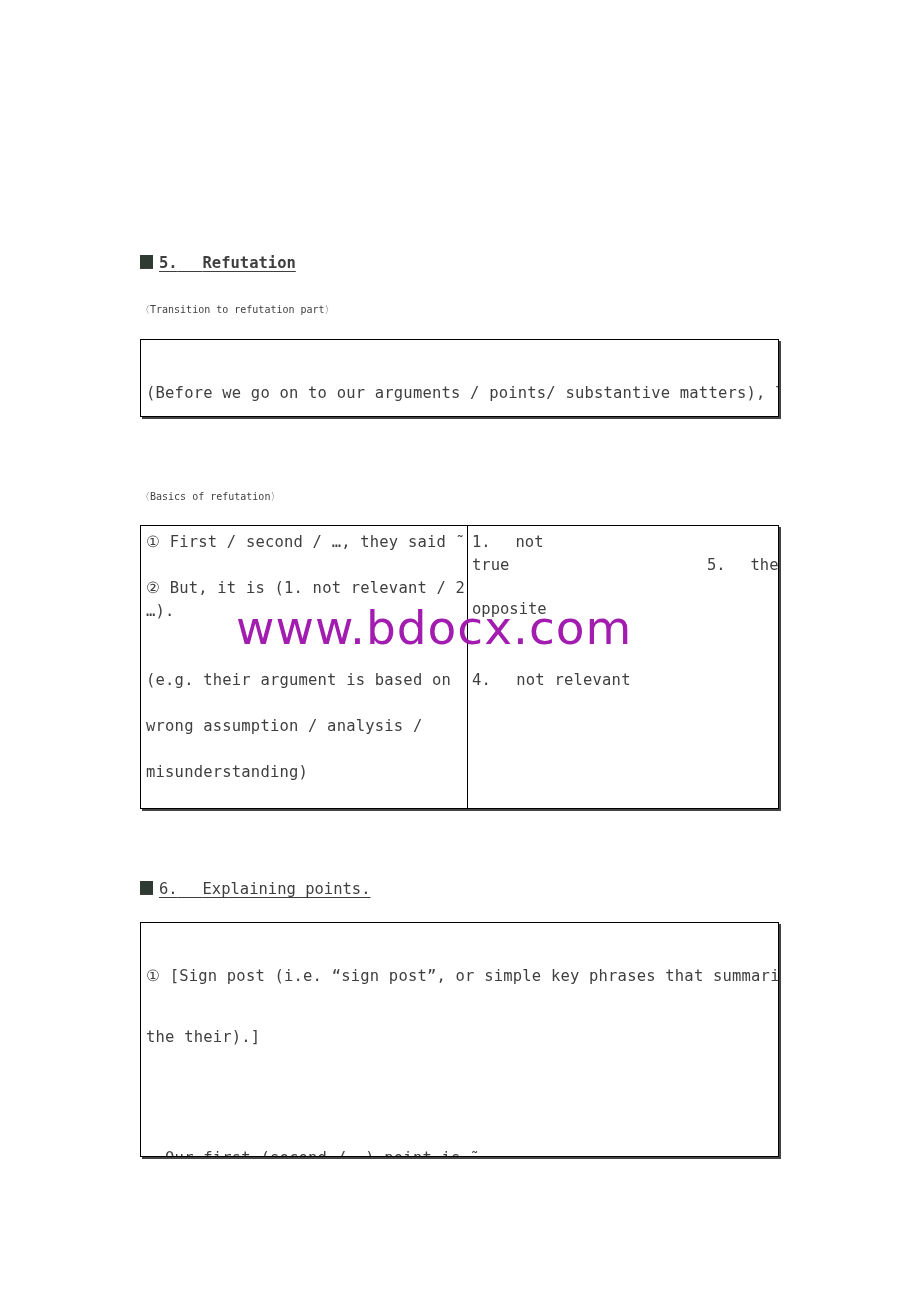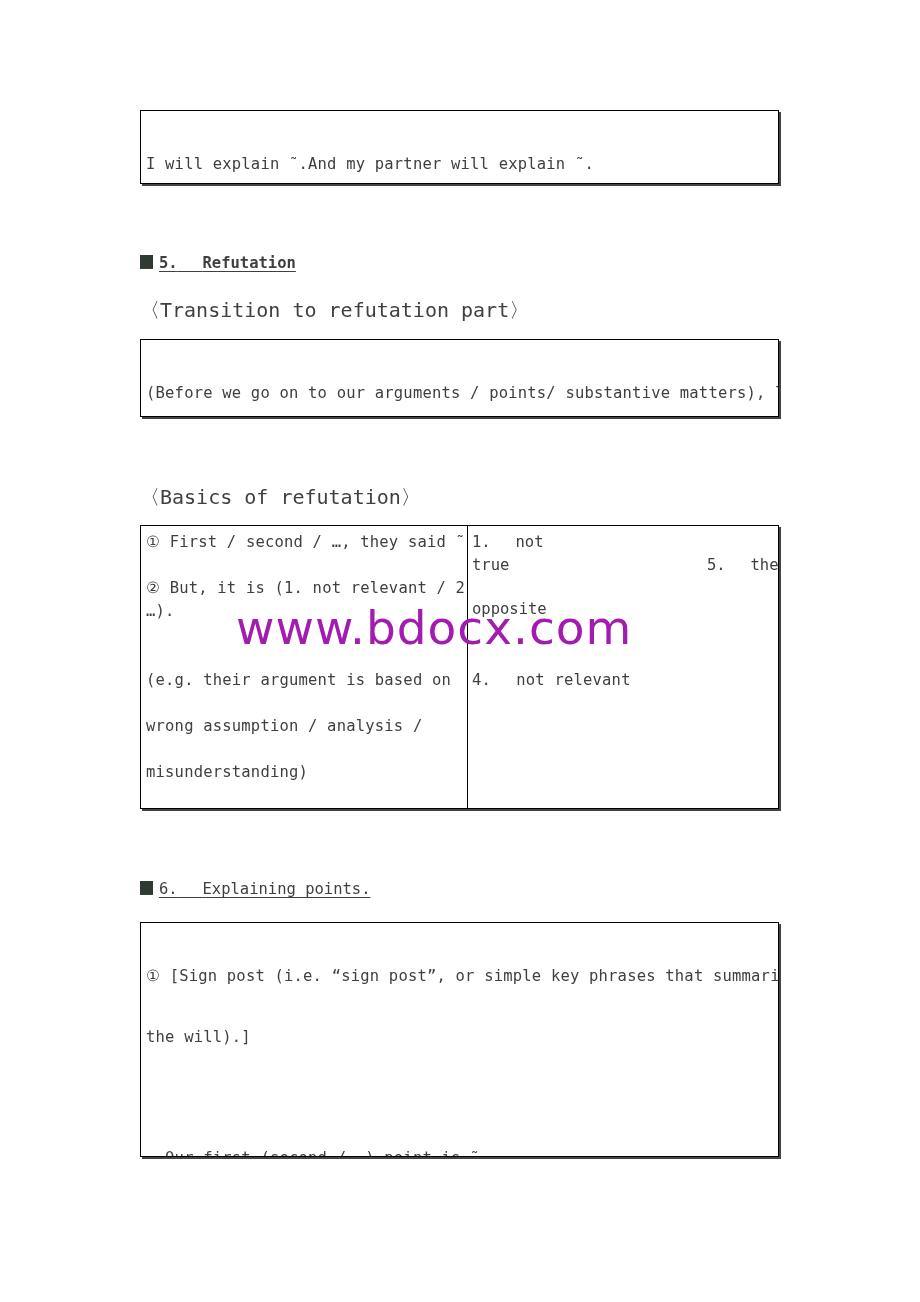--- a/index.html
+++ b/index.html
@@ -81,21 +81,21 @@
     box-sizing: content-box;
   }
   .heading .htext {
     text-decoration: underline;
     text-underline-offset: 3px;
   }
 
   
   .caption {
     position: absolute;
-    font-size: 20px;
+    font-size: 10px;
     line-height: 20px;
     white-space: nowrap;
     z-index: 2;
   }
 
   
   .tbl {
     position: absolute;
     box-sizing: border-box;
     border: 1.6px solid #000000;
@@ -143,27 +143,20 @@
     font-size: 15.5px; line-height: 23px; white-space: pre; margin-top: 21px;
   }
 </style>
 </head>
 <body>
 
 <div class="page">
 
   <div class="watermark">www.bdocx.com</div>
 
-  <div class="box" style="left:140px; top:110px; width:639px; height:74px;">
-    <div class="inner">
-      <div class="line">I will explain ˜.And my partner will explain ˜.</div>
-      
-      
-    </div>
-  </div>
 
   <div class="heading" style="left:140px; top:253px;font-weight:bold;">
     <span class="sq"></span><span class="htext">5.</span><span class="htext">　 </span><span class="htext">Refutation</span>
   </div>
 
   <div class="caption" style="left:140px; top:300px;">〈Transition to refutation part〉</div>
 
   <div class="box" style="left:140px; top:339px; width:639px; height:78px;">
     <div class="inner">
       <div class="line">(Before we go on to our arguments / points/ substantive matters), let</div>
@@ -204,21 +197,21 @@
     </div>
   </div>
 
   <div class="heading" style="left:140px; top:879px;">
     <span class="sq"></span><span class="htext">6.</span><span class="htext">　 </span><span class="htext">Explaining points.</span>
   </div>
 
   <div class="box" style="left:140px; top:922px; width:639px; height:235px;">
     <div class="inner">
       <div class="line">① [Sign post (i.e. “sign post”, or simple key phrases that summarize</div>
-      <div class="line">the will).]</div>
+      <div class="line">the their).]</div>
       <div class="gap"></div>
       <div class="line">  Our first (second / …) point is ˜</div>
       
       
       
       
       
       
     </div>
   </div>

